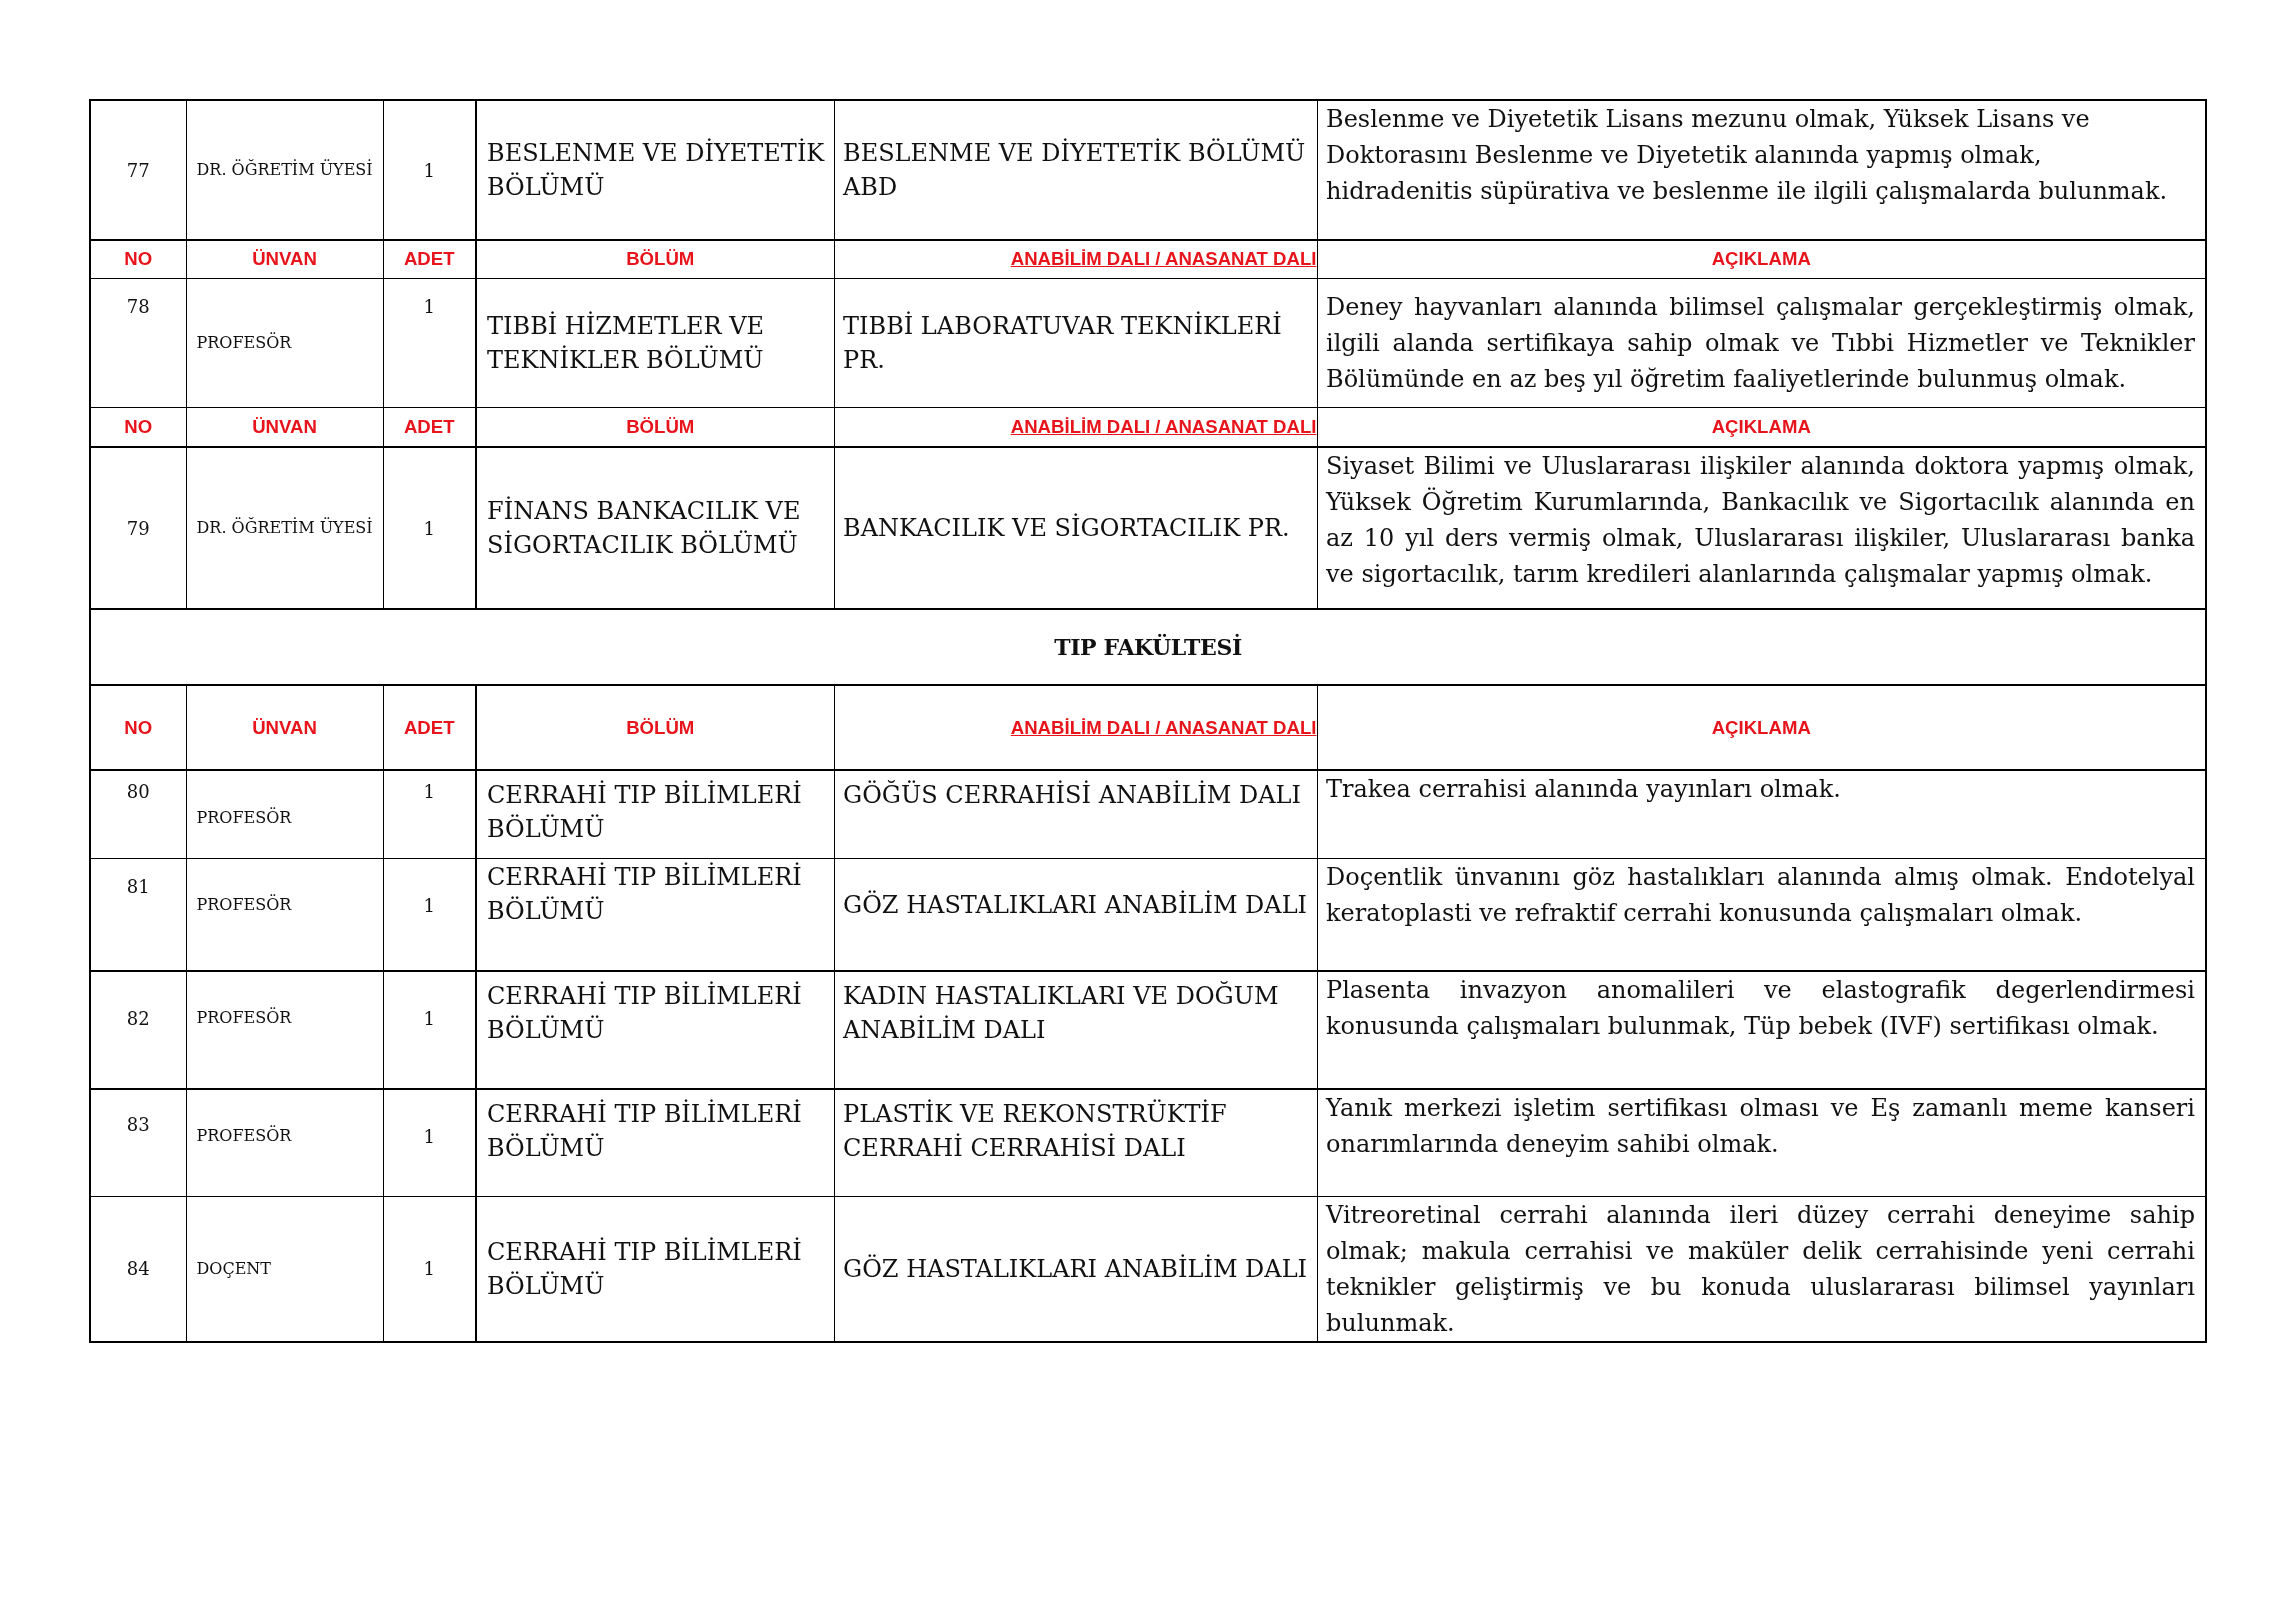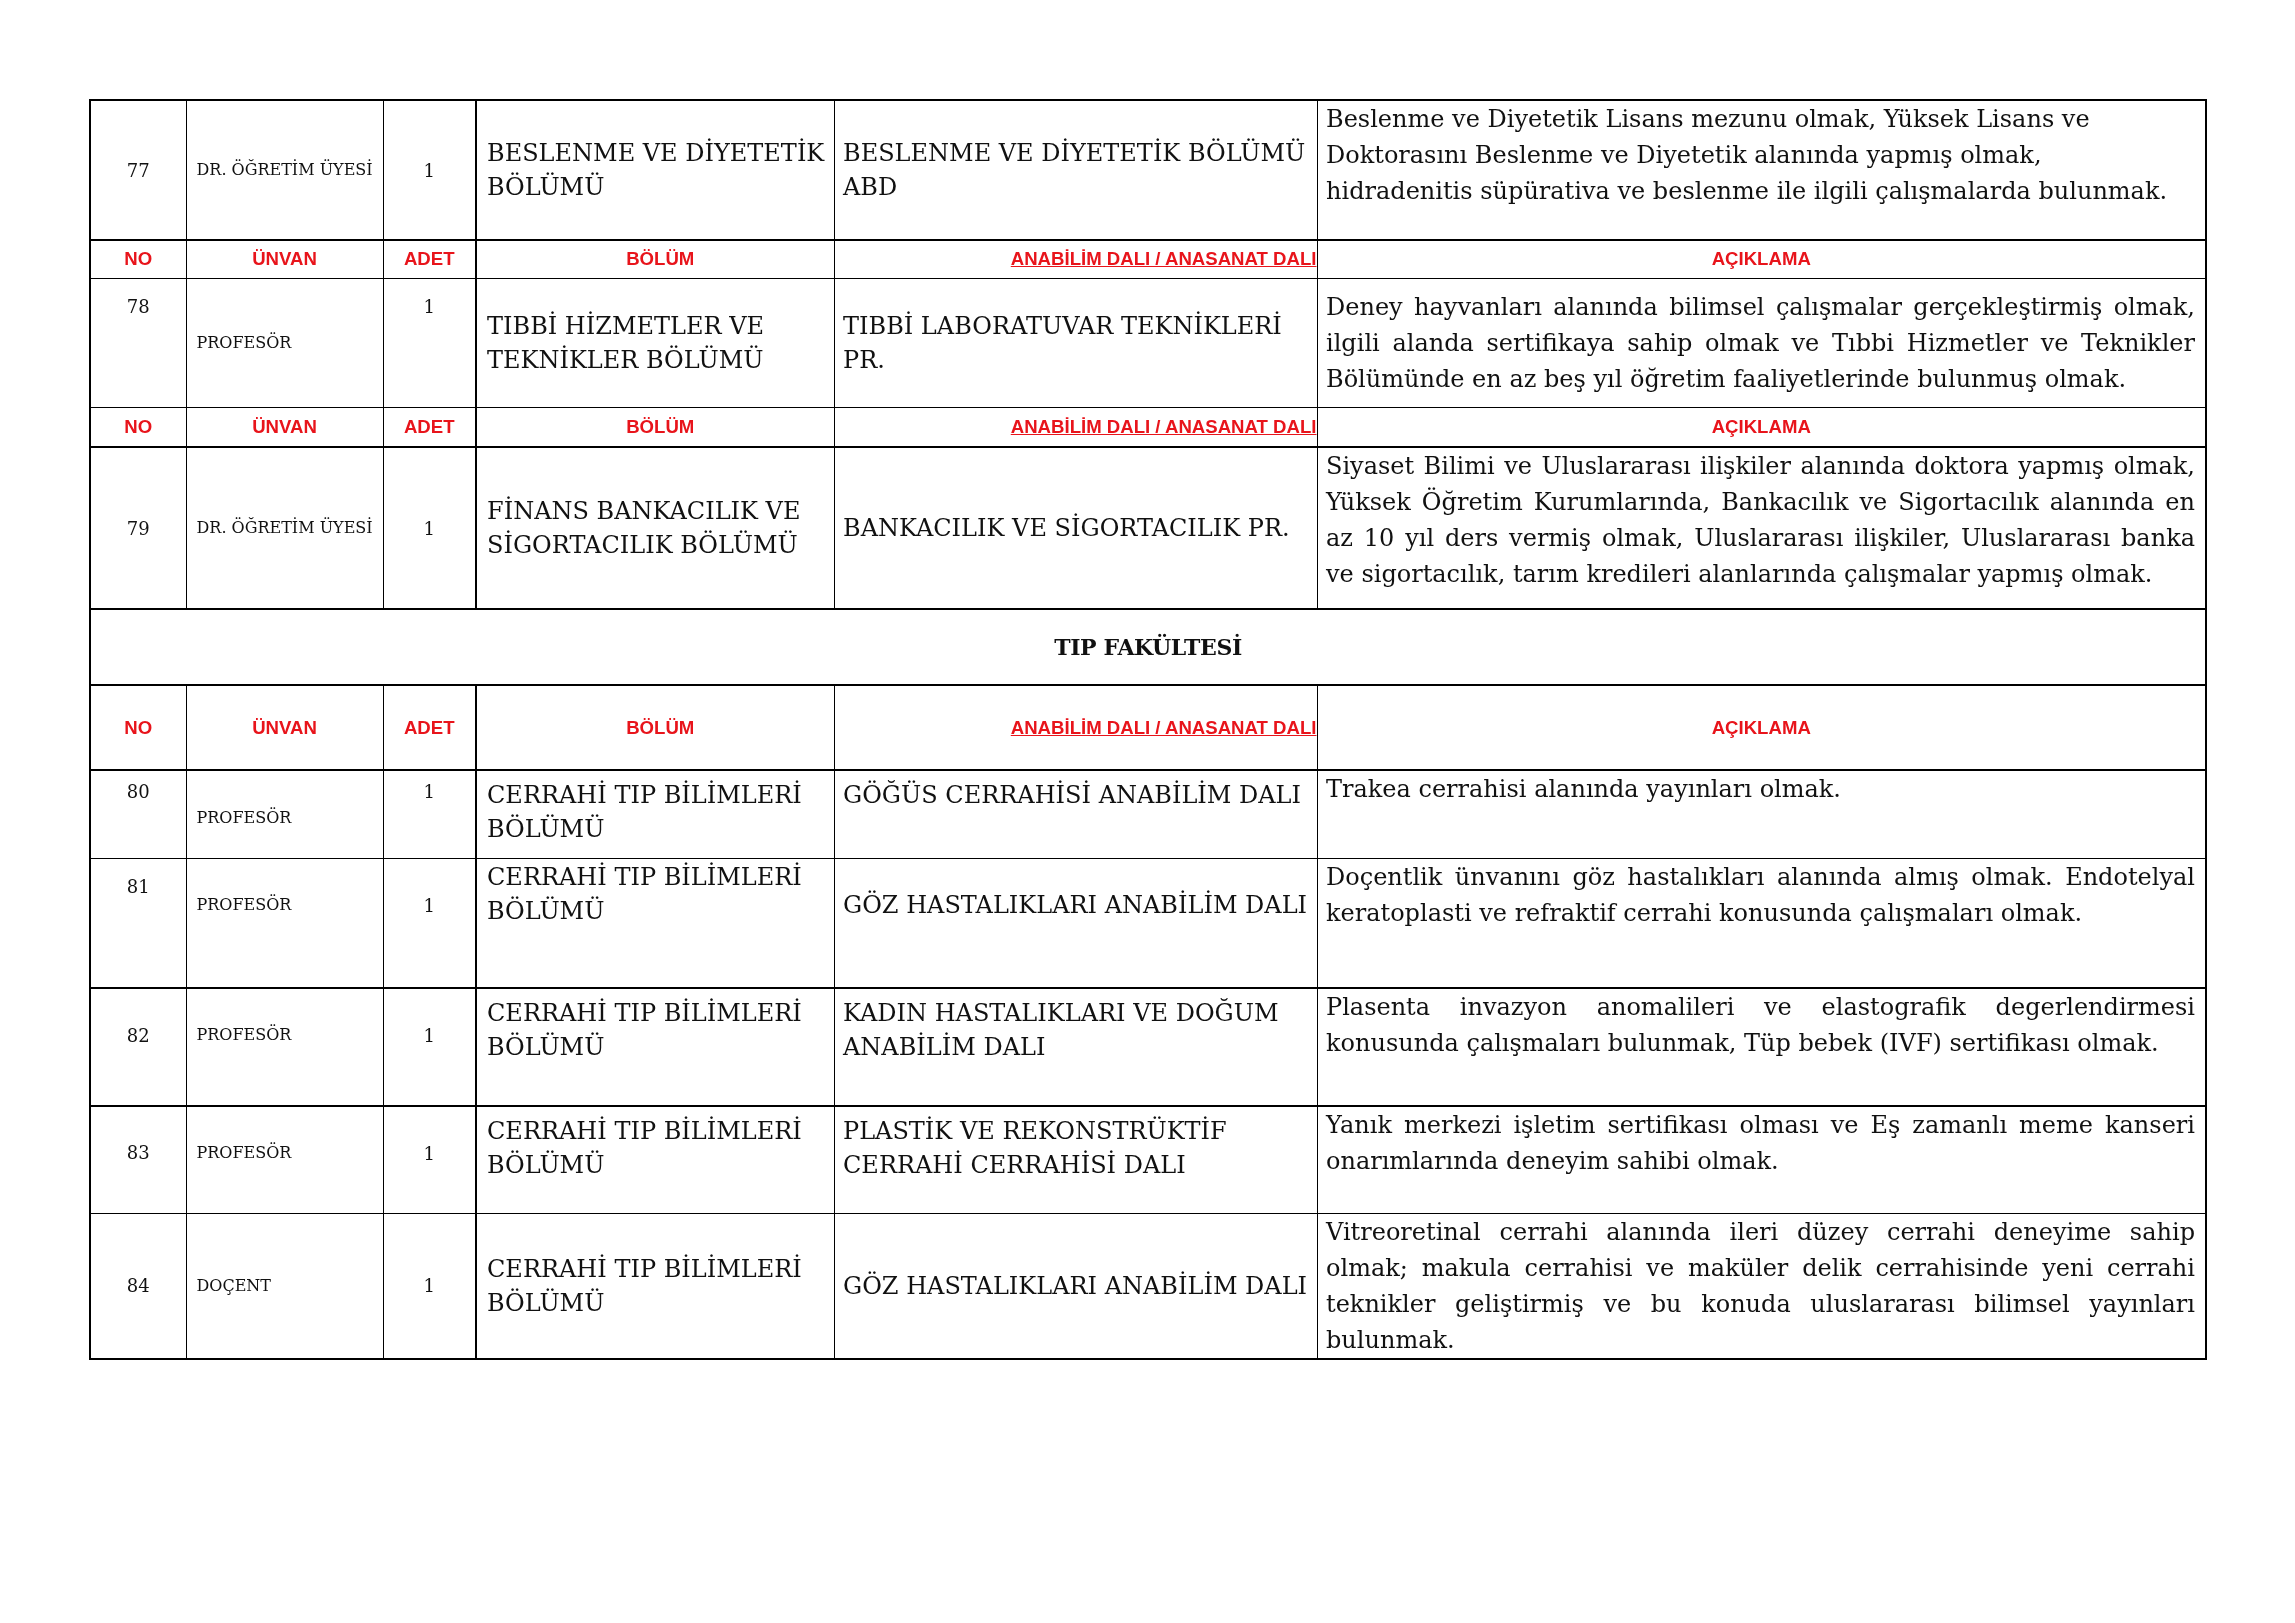--- a/index.html
+++ b/index.html
@@ -104,38 +104,38 @@
       <td style="color: rgb(232, 20, 27);">AÇIKLAMA</td>
     </tr>
     <tr class="thick-top" style="height:88px">
       <td class="c-no" style="padding-top:10px">80</td>
       <td class="c-unvan" style="padding-top:30px">PROFESÖR</td>
       <td class="c-adet" style="padding-top:10px">1</td>
       <td class="c-bolum" style="padding-top:6.8px">CERRAHİ TIP BİLİMLERİ BÖLÜMÜ</td>
       <td class="c-abd" style="padding-top:6.8px">GÖĞÜS CERRAHİSİ ANABİLİM DALI</td>
       <td class="c-aciklama" style="padding-top:29px">Trakea cerrahisi alanında yayınları olmak.</td>
     </tr>
-    <tr style="height:130px">
+    <tr style="height:113px">
       <td class="c-no pt-top" style="padding-top:36px">81</td>
       <td class="c-unvan" style="padding-top:29px">PROFESÖR</td>
       <td class="c-adet" style="padding-top:36px">1</td>
       <td class="c-bolum" style="padding-top:1.7px">CERRAHİ TIP BİLİMLERİ BÖLÜMÜ</td>
       <td class="c-abd" style="padding-top:29px">GÖZ HASTALIKLARI ANABİLİM DALI</td>
       <td class="c-aciklama" style="padding-top:1.7px">Doçentlik ünvanını göz hastalıkları alanında almış olmak. Endotelyal keratoplasti ve refraktif cerrahi konusunda çalışmaları olmak.</td>
     </tr>
     <tr class="thick-top" style="height:118px">
       <td class="c-no" style="padding-top:36px">82</td>
       <td class="c-unvan" style="padding-top:29px">PROFESÖR</td>
       <td class="c-adet" style="padding-top:36px">1</td>
       <td class="c-bolum" style="padding-top:6.8px">CERRAHİ TIP BİLİMLERİ BÖLÜMÜ</td>
       <td class="c-abd" style="padding-top:6.8px">KADIN HASTALIKLARI VE DOĞUM ANABİLİM DALI</td>
       <td class="c-aciklama" style="padding-top:6.8px">Plasenta invazyon anomalileri ve elastografik degerlendirmesi konusunda çalışmaları bulunmak, Tüp bebek (IVF) sertifikası olmak.</td>
     </tr>
     <tr class="thick-top" style="height:107px">
-      <td class="c-no" style="padding-top:35px">83</td>
+      <td class="c-no" style="padding-top:24px">83</td>
       <td class="c-unvan" style="padding-top:29px">PROFESÖR</td>
       <td class="c-adet" style="padding-top:36px">1</td>
       <td class="c-bolum" style="padding-top:6.8px">CERRAHİ TIP BİLİMLERİ BÖLÜMÜ</td>
       <td class="c-abd" style="padding-top:6.8px">PLASTİK VE REKONSTRÜKTİF CERRAHİ CERRAHİSİ DALI</td>
       <td class="c-aciklama" style="padding-top:6.8px">Yanık merkezi işletim sertifikası olması ve Eş zamanlı meme kanseri onarımlarında deneyim sahibi olmak.</td>
     </tr>
     <tr style="height:131px">
       <td class="c-no pt-mid">84</td>
       <td class="c-unvan pt-mid">DOÇENT</td>
       <td class="c-adet pt-mid">1</td>

